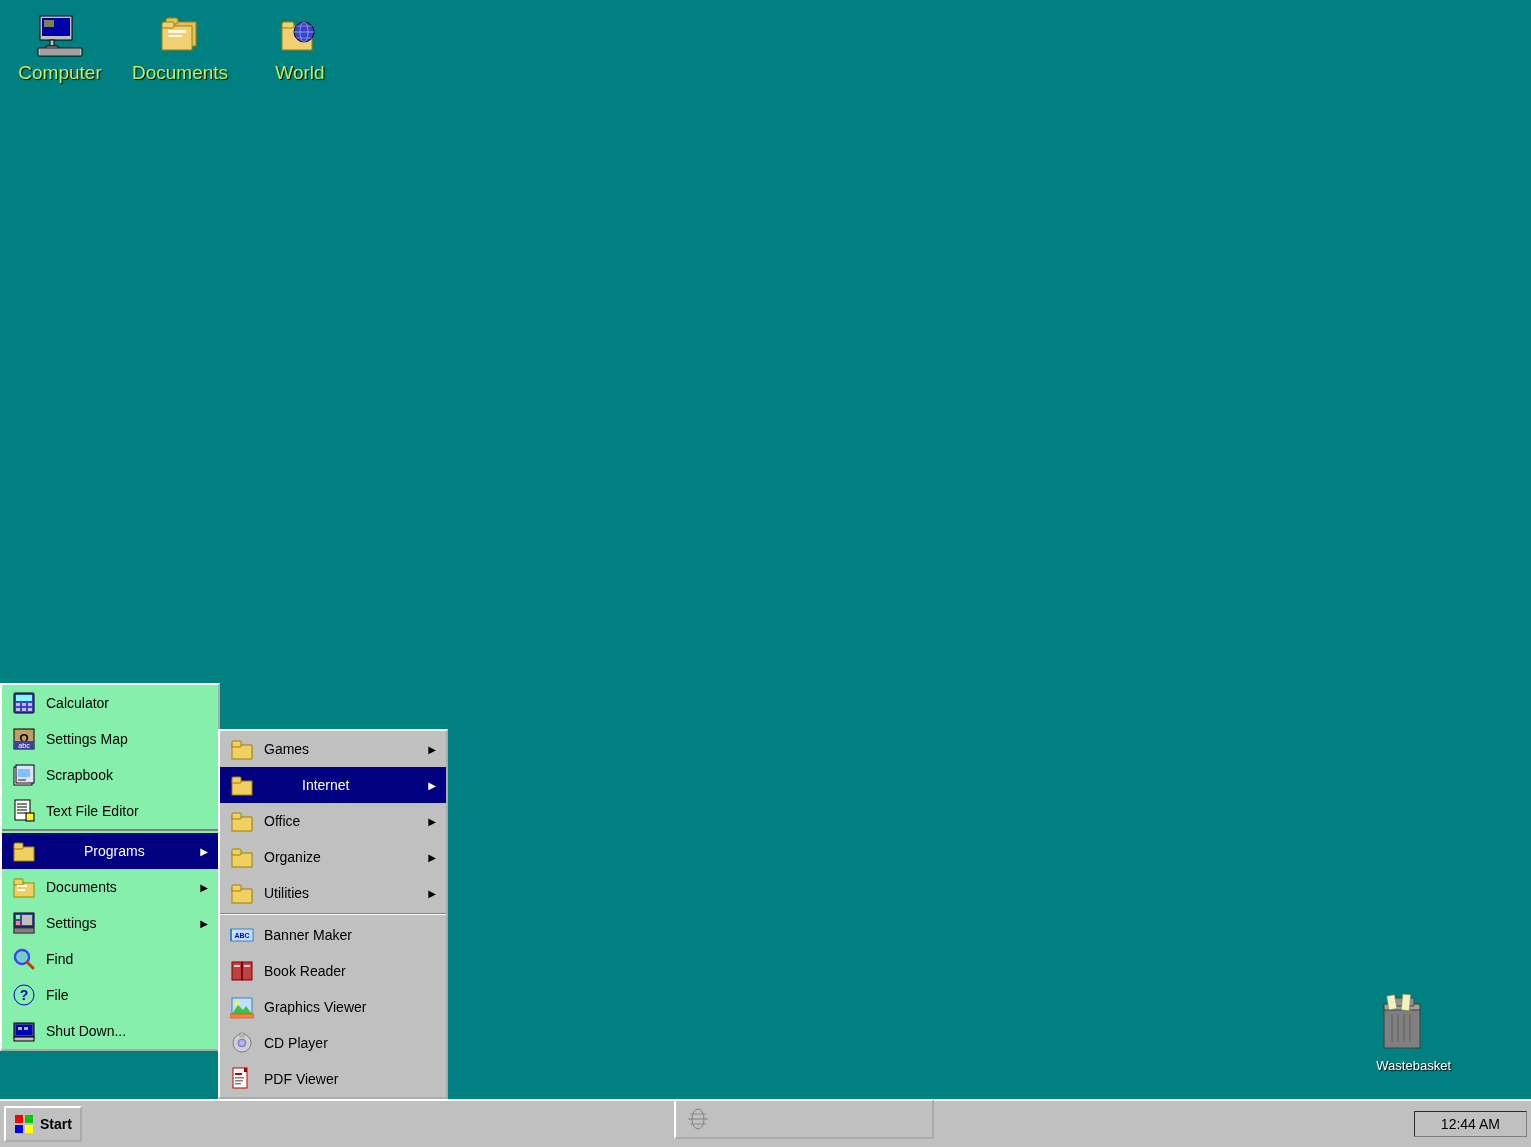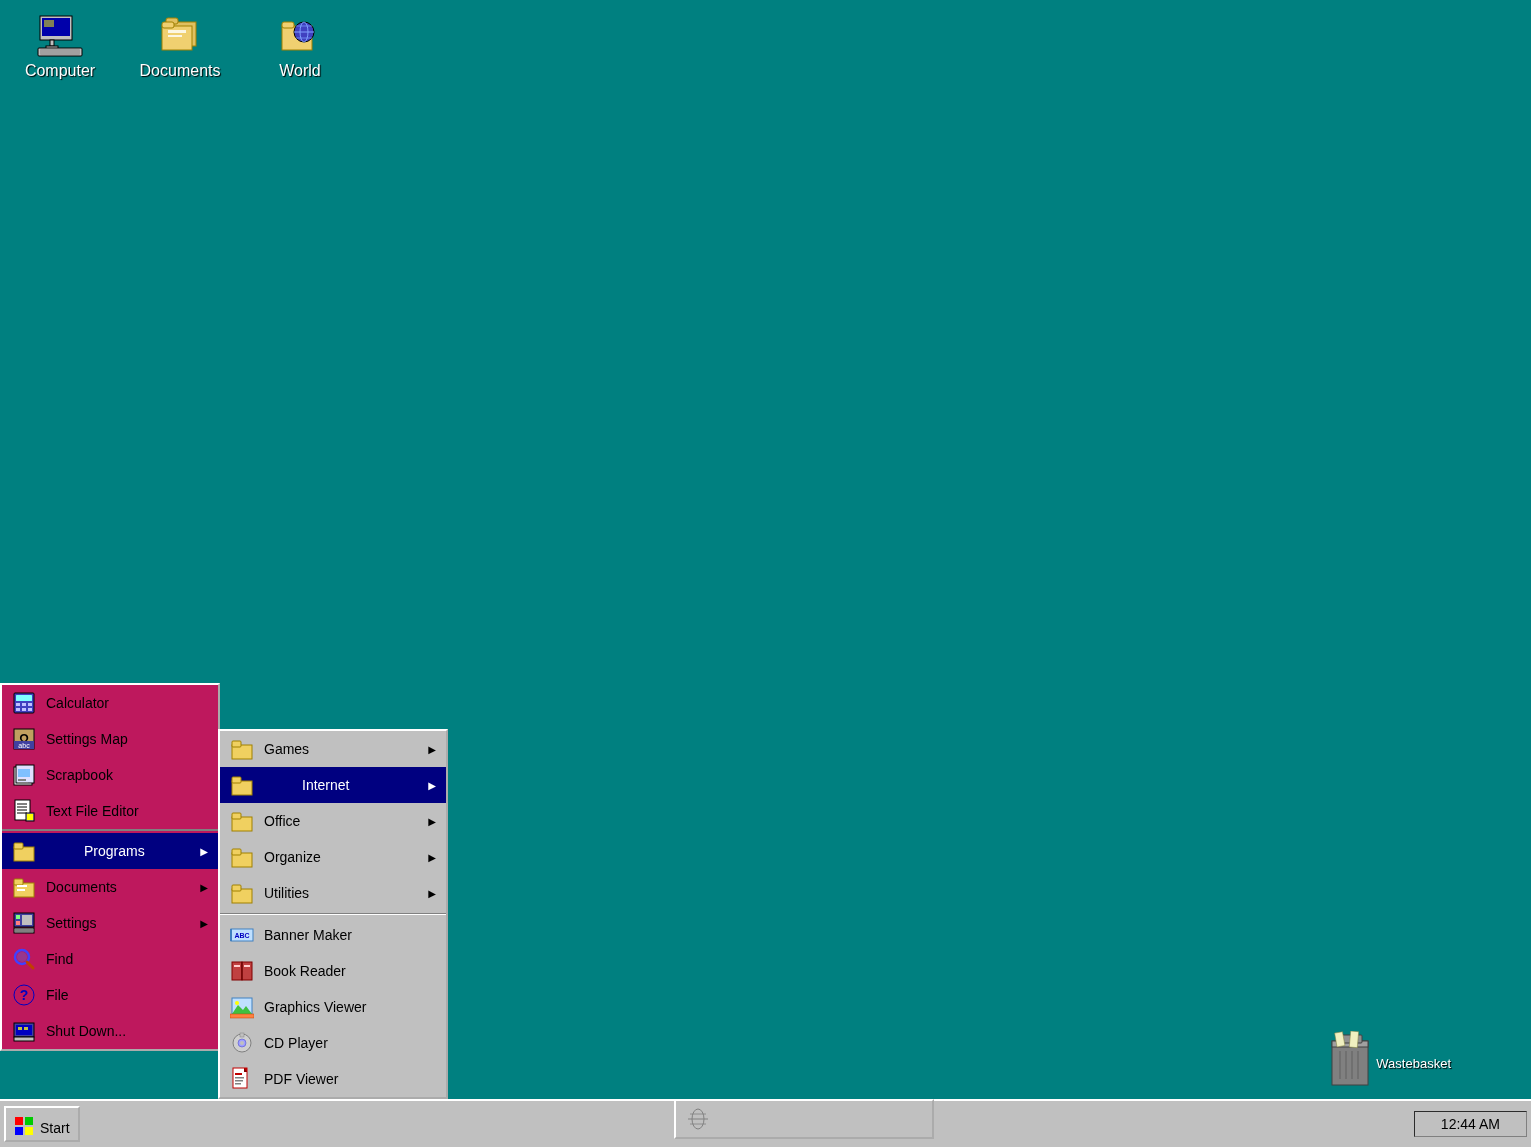--- a/index.html
+++ b/index.html
@@ -32,86 +32,86 @@
       cursor: pointer;
     }
 
     .desktop-icon .icon-img {
       width: 48px;
       height: 48px;
       margin-bottom: 4px;
     }
 
     .desktop-icon .icon-label {
-      color: #ffffff;
-      font-size: 16px;
+      color: #bef264;
+      font-size: 19px;
       text-align: center;
       text-shadow: 1px 1px 1px #000;
     }
 
     
     .taskbar {
       position: absolute;
       bottom: 0;
       left: 0;
       right: 0;
       height: 48px;
       background: #c0c0c0;
       border-top: 2px solid #ffffff;
       display: flex;
       align-items: center;
       padding: 2px 4px;
     }
 
     .start-button {
       display: flex;
-      align-items: flex-end;
+      align-items: center;
       background: #c0c0c0;
       border: 2px outset #ffffff;
       padding: 4px 8px;
       cursor: pointer;
-      font-weight: normal;
+      font-weight: bold;
       font-size: 14px;
       gap: 6px;
       height: 36px;
     }
 
     .taskbar-time {
       margin-left: auto;
       background: #c0c0c0;
       border: 1px inset #808080;
       padding: 4px 26px;
       font-size: 14px;
     }
 
     
     .wastebasket {
       position: absolute;
-      bottom: 56px;
+      bottom: 74px;
       right: 80px;
       display: flex;
-      flex-direction: row;
-      align-items: center;
+      flex-direction: column;
+      align-items: flex-start;
       cursor: pointer;
     }
 
     .wastebasket .icon-label {
       color: white;
       font-size: 13px;
       text-shadow: 1px 1px 1px #000;
       margin-top: 4px;
     }
 
     
     .start-menu {
       position: absolute;
       bottom: 48px;
       left: 0;
       width: 220px;
-      background: #be185d;
+      background: #86efac;
       border: 2px outset #ffffff;
       z-index: 100;
     }
 
     .menu-item {
       display: flex;
       align-items: center;
       padding: 6px 10px;
       cursor: pointer;
       font-size: 14px;

